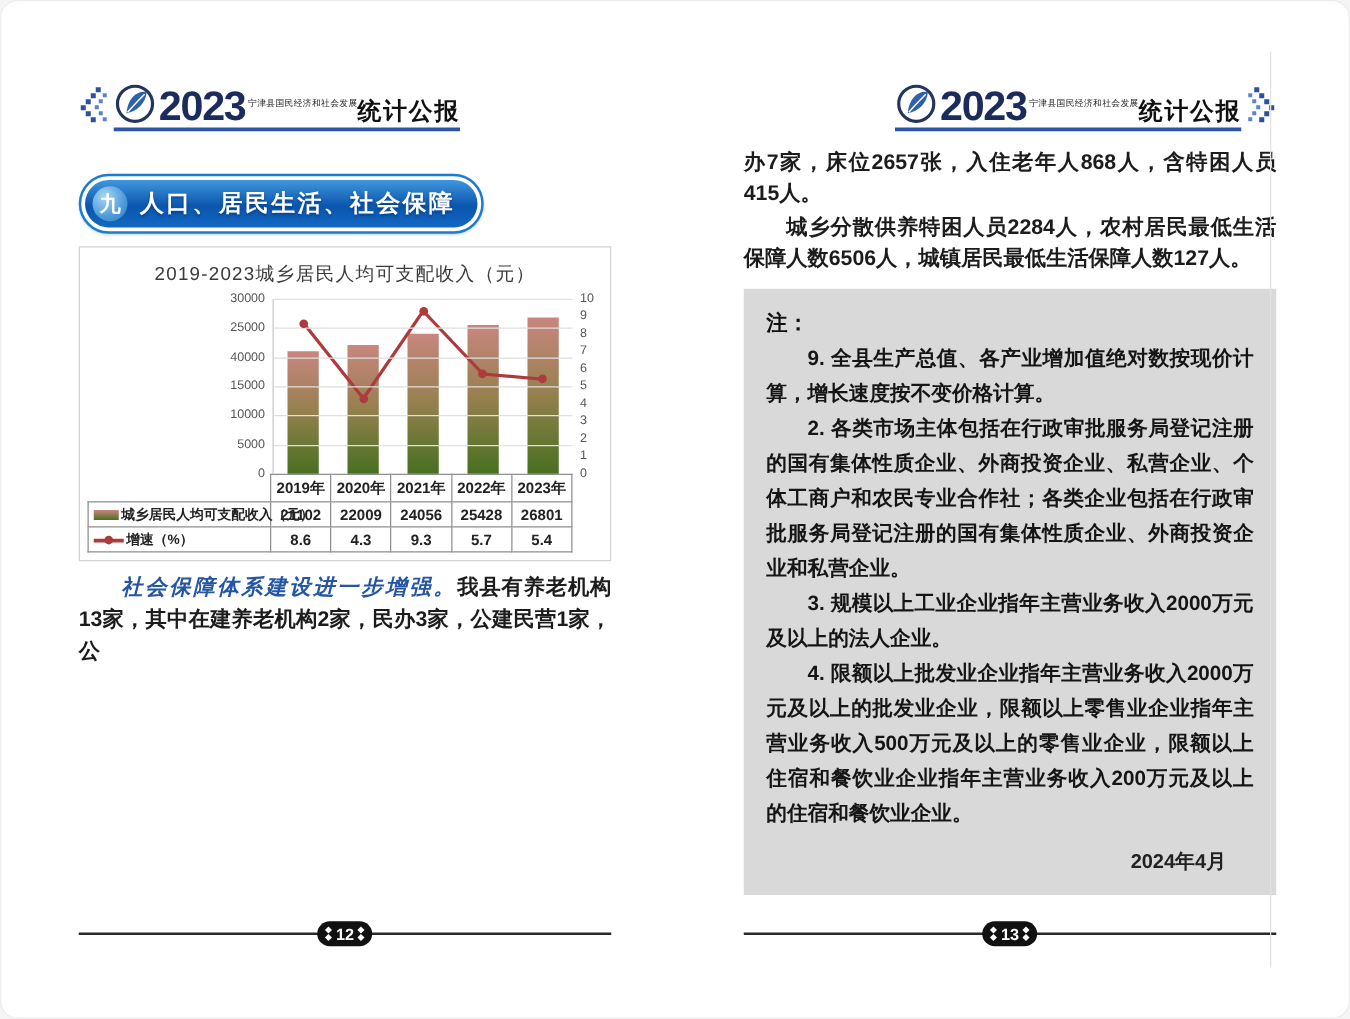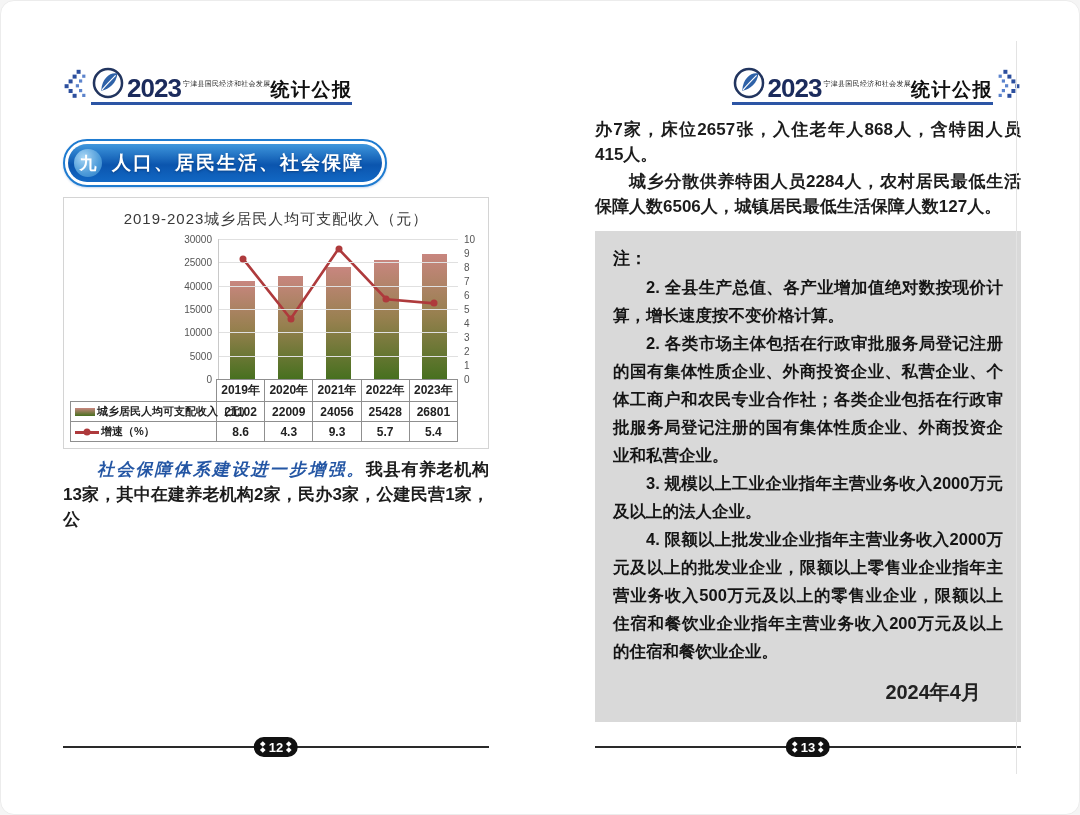--- a/index.html
+++ b/index.html
@@ -17,21 +17,21 @@
   .page-left  { left:62px; }
   .page-right { left:594px; }
 
   
   .logo-row { display:flex; align-items:flex-end; height:46px; }
   .logo-row.right { justify-content:flex-end; }
   .chev { width:24px; height:36px; margin:0 4px 2px 0; flex:none; }
   .logo-row.right .chev { transform:scaleX(-1); margin:0 0 2px 4px; }
   .logo-main { display:flex; align-items:flex-end; border-bottom:3px solid #2c55a5; padding-bottom:2px; }
   .leaf-badge { width:34px; height:34px; margin-right:2px; flex:none; }
-  .logo-year { font-size:26px; font-weight:800; color:#1b2b5c; letter-spacing:-1px; line-height:0.9; }
+  .logo-year { font-size:33px; font-weight:800; color:#1b2b5c; letter-spacing:-1px; line-height:0.9; }
   .logo-titles { display:flex; flex-direction:row; margin-left:2px; }
   .logo-small { font-size:7px; color:#222; letter-spacing:0.3px; white-space:nowrap; line-height:1.1; }
   .logo-big { font-size:19px; font-weight:900; color:#101010; letter-spacing:1.5px; line-height:1.05; white-space:nowrap; }
 
   
   .section-badge {
     display:inline-flex; align-items:center; margin-top:34px;
     border:2px solid #1e7bd0; border-radius:26px; padding:3px; background:#fff;
     box-shadow:0 1px 2px rgba(30,100,190,.25);
   }
@@ -76,21 +76,21 @@
   .legend-bar { display:inline-block; vertical-align:middle; width:20px; height:8px; margin-right:2px;
     background:linear-gradient(180deg,var(--bar-top),var(--bar-bottom)); }
   .legend-line { position:relative; display:inline-block; vertical-align:middle; width:24px; height:3px; margin-right:2px; background:var(--line-color); }
   .legend-line::after { content:""; position:absolute; left:50%; top:50%; width:7px; height:7px; border-radius:50%;
     background:var(--line-color); transform:translate(-50%,-50%); }
 
   
   .note-box { margin-top:12px; background:#d9d9d9; padding:14px 18px 16px 18px; }
   .note-label { font-size:17px; font-weight:800; color:#111; line-height:28px; }
   .note-item { font-size:16.5px; line-height:28px; color:#151515; text-align:justify; text-indent:2em; font-weight:600; }
-  .note-date { text-align:right; font-size:20px; font-weight:700; color:#222; margin-top:14px; padding-right:22px; }
+  .note-date { text-align:right; font-size:16px; font-weight:700; color:#222; margin-top:14px; padding-right:22px; }
 
   
   .footer { position:absolute; top:736px; width:426px; height:20px; }
   .footer.f-left { left:62px; } .footer.f-right { left:594px; }
   .footer-line { position:absolute; top:9px; left:0; right:0; height:2px; background:#2a2a2a; }
   .pill { position:absolute; left:50%; top:0; transform:translateX(-50%);
     background:#111; color:#fff; border-radius:11px; height:20px; padding:0 7px;
     display:flex; align-items:center; gap:4px; }
   .pill-num { font-size:13px; font-weight:800; line-height:1; }
   .dmds { display:flex; flex-direction:column; gap:2px; }
@@ -276,21 +276,21 @@
           <rect x="24" y="31" width="4" height="4"></rect>
         </g>
       </svg>
     </div>
 
     <p class="para no-indent" style="">办7家，床位2657张，入住老年人868人，含特困人员415人。</p>
     <p class="para tight">城乡分散供养特困人员2284人，农村居民最低生活保障人数6506人，城镇居民最低生活保障人数127人。</p>
 
     <div class="note-box">
       <div class="note-label">注：</div>
-      <p class="note-item">2. 全县生产总值、各产业增加值绝对数按现价计算，增长速度按不变价格计算。</p>
+      <p class="note-item">9. 全县生产总值、各产业增加值绝对数按现价计算，增长速度按不变价格计算。</p>
       <p class="note-item">2. 各类市场主体包括在行政审批服务局登记注册的国有集体性质企业、外商投资企业、私营企业、个体工商户和农民专业合作社；各类企业包括在行政审批服务局登记注册的国有集体性质企业、外商投资企业和私营企业。</p>
       <p class="note-item">3. 规模以上工业企业指年主营业务收入2000万元及以上的法人企业。</p>
       <p class="note-item">4. 限额以上批发业企业指年主营业务收入2000万元及以上的批发业企业，限额以上零售业企业指年主营业务收入500万元及以上的零售业企业，限额以上住宿和餐饮业企业指年主营业务收入200万元及以上的住宿和餐饮业企业。</p>
       <div class="note-date">2024年4月</div>
     </div>
   </div>
 
   <div class="footer f-left">
     <div class="footer-line"></div>
     <div class="pill">

